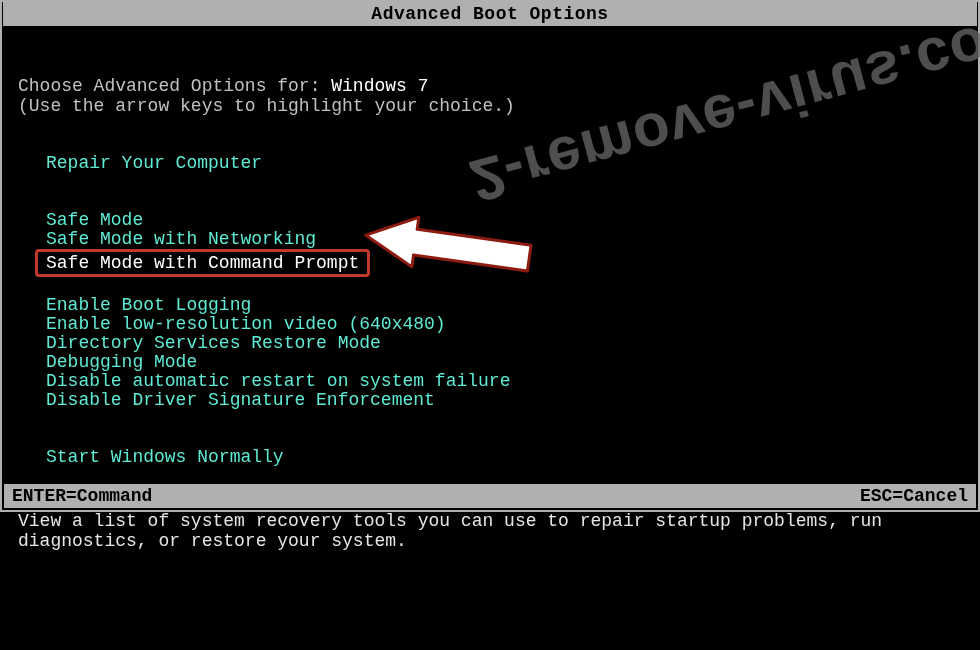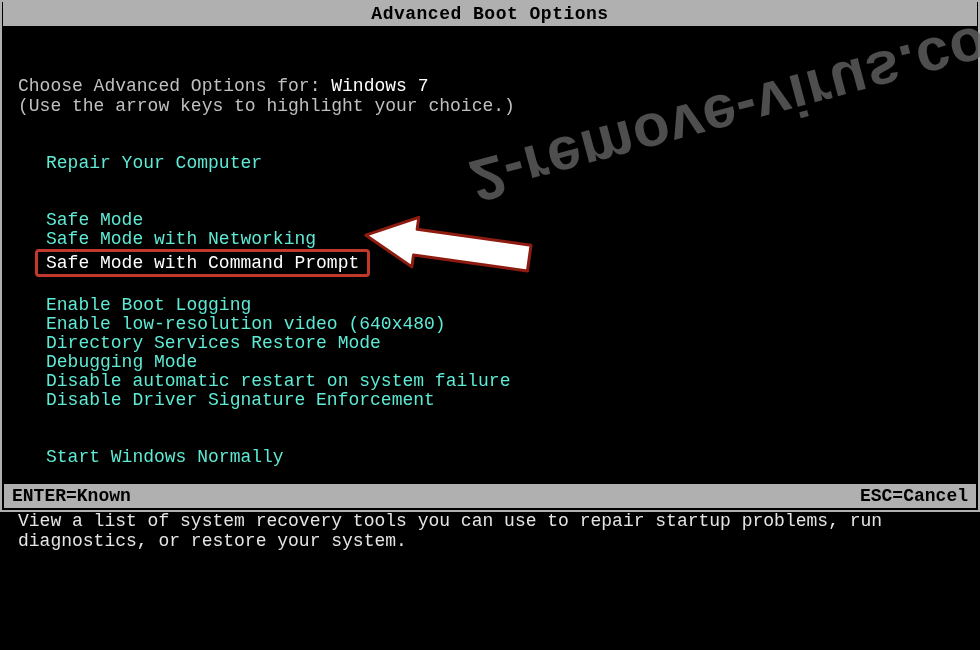--- a/index.html
+++ b/index.html
@@ -165,21 +165,21 @@
 
     </div>
 
     <div class="description">
       <div class="desc-text">View a list of system recovery tools you can use to repair startup problems, run diagnostics, or restore your system.</div>
     </div>
 
   </div>
 
   <div class="footer">
-    <span>ENTER=Known</span>
+    <span>ENTER=Command</span>
     <span>ESC=Cancel</span>
   </div>
 
   <div class="watermark">2-remove-virus.com</div>
 
   <div class="arrow-wrap">
     <svg viewBox="0 0 180 62" width="180" height="62">
       <g transform="rotate(8 90 31)">
         <polygon points="5,31 55,6 55,18 170,18 170,44 55,44 55,56" fill="#ffffff" stroke="#8e1b10" stroke-width="3" stroke-linejoin="round"></polygon>
       </g>

